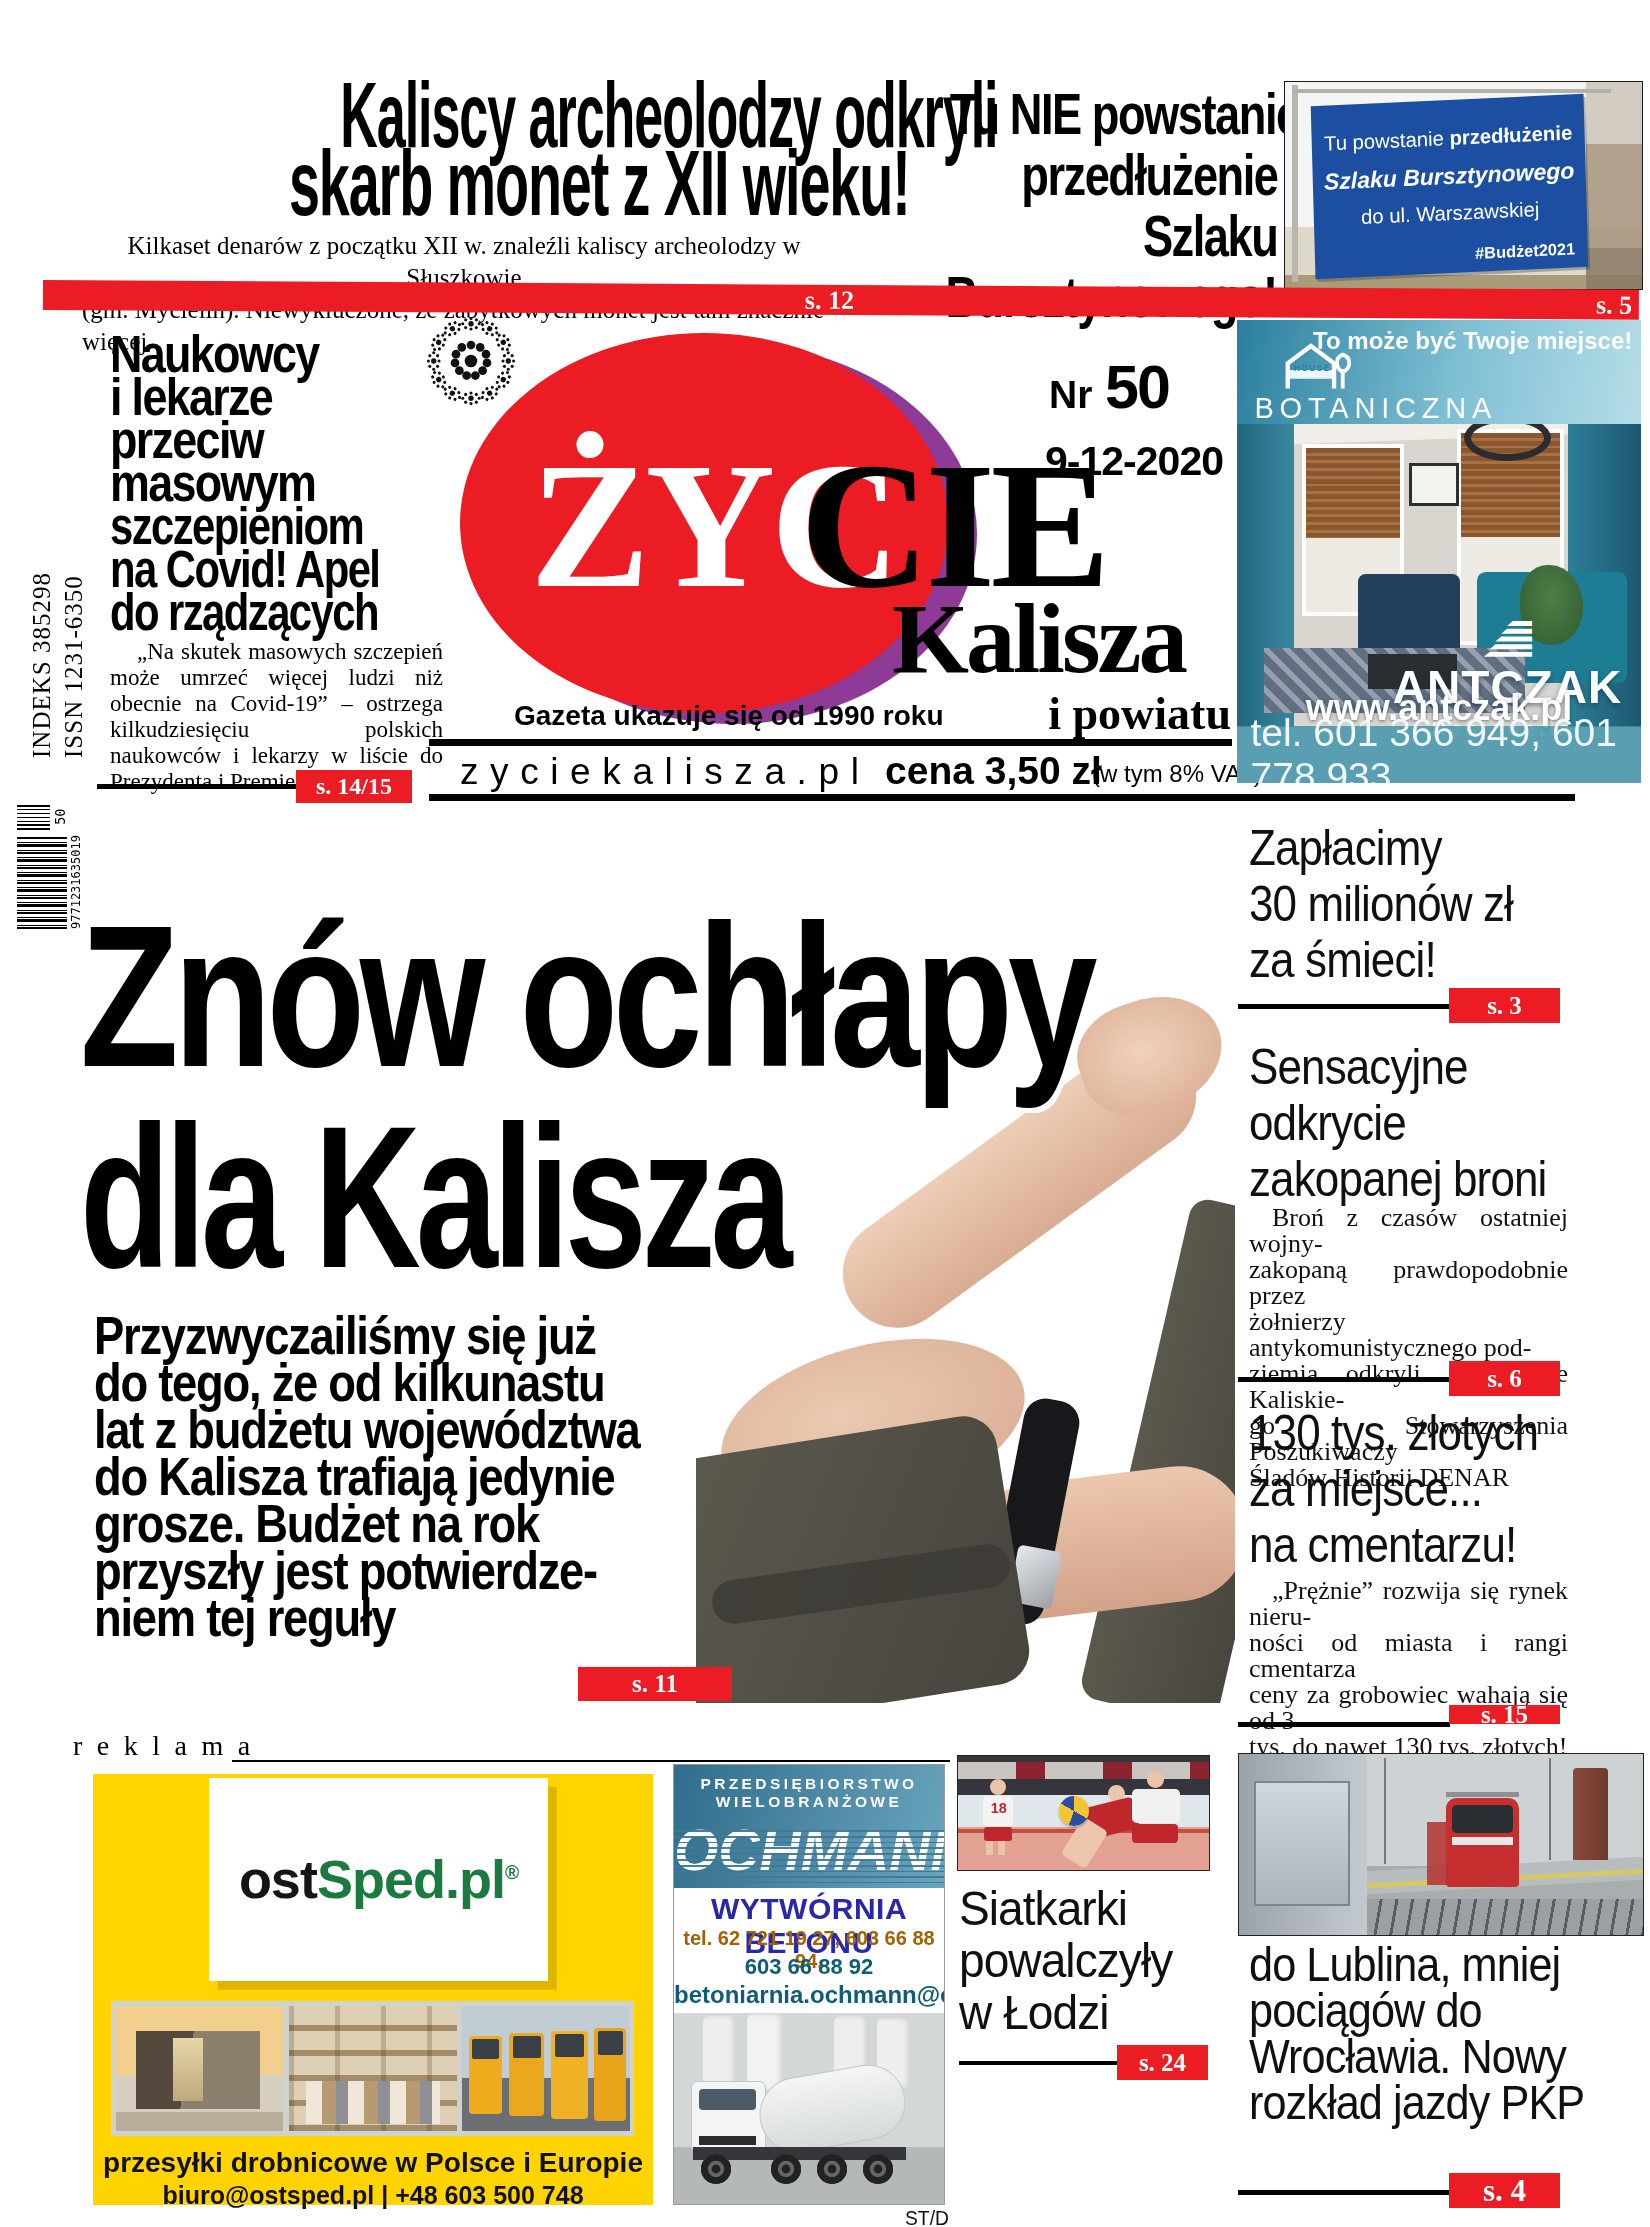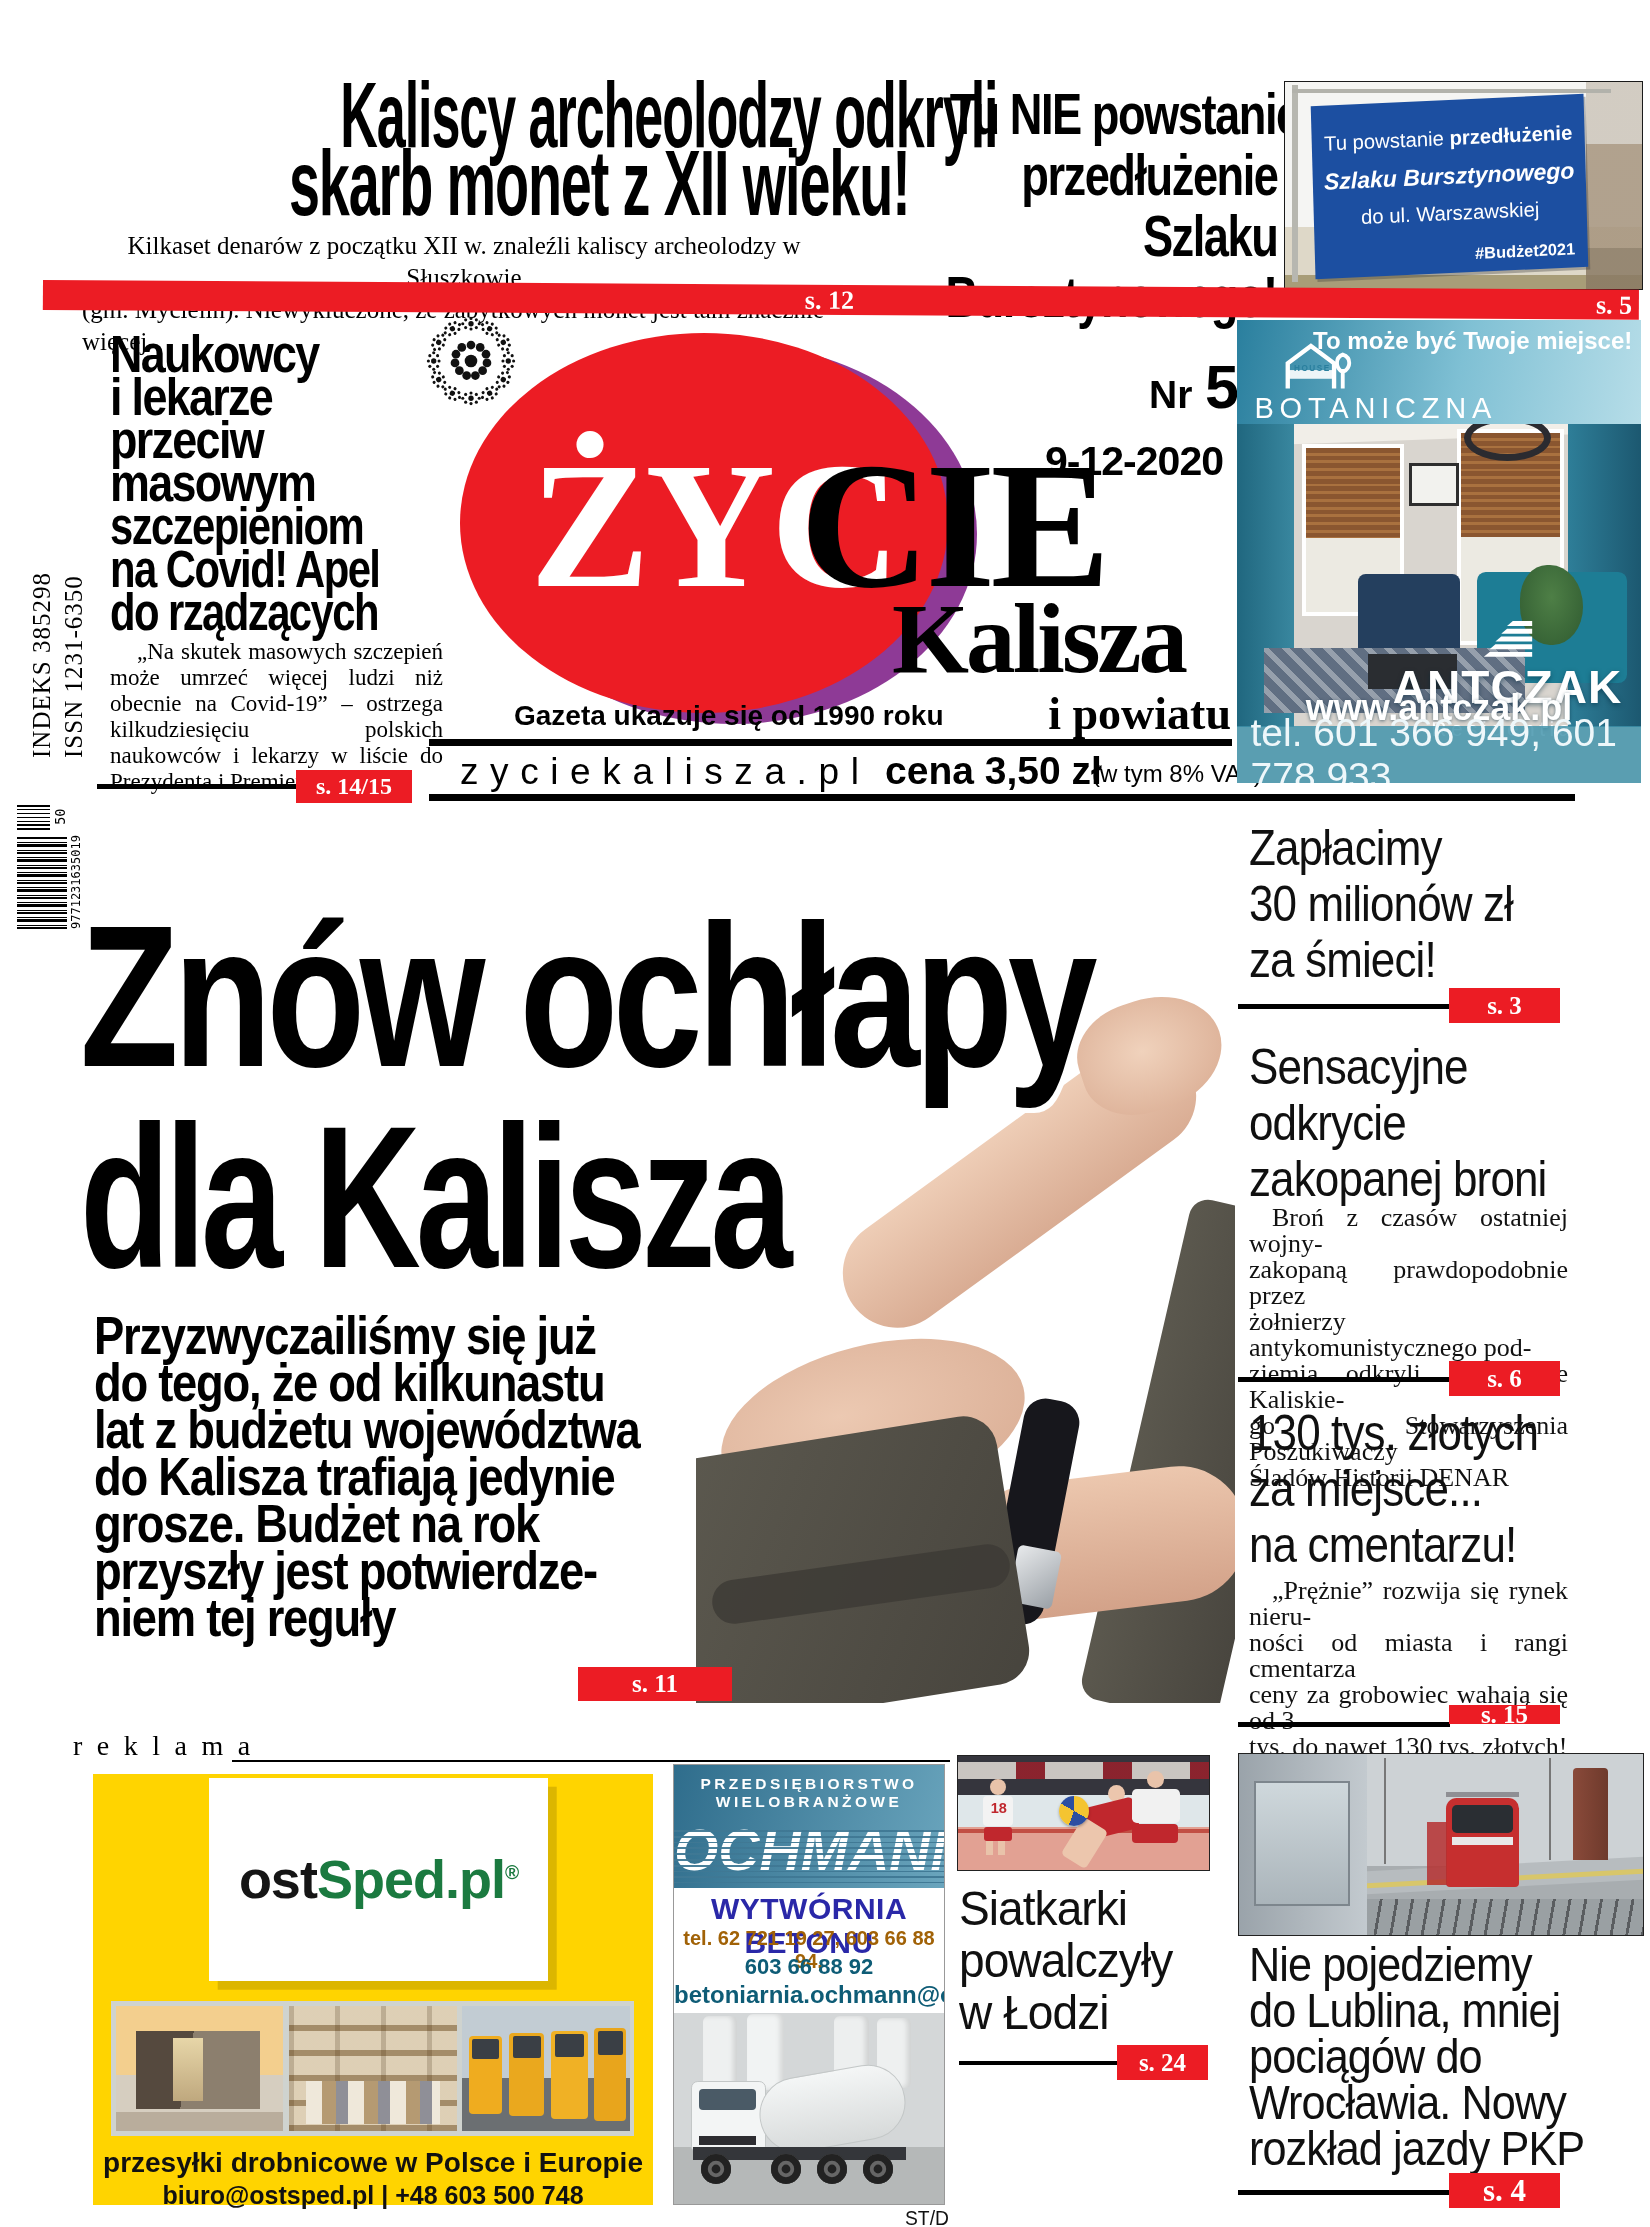--- a/index.html
+++ b/index.html
@@ -126,21 +126,21 @@
     </g>
   </svg>
 
   <div class="abs" style="left:489px;top:344px;width:488px;height:380px;border-radius:50%;background:#8e3a96;"></div>
   <div class="abs" style="left:460px;top:333px;width:488px;height:380px;border-radius:50%;background:#ec1c24;"></div>
 
   <div class="abs serif" style="left:530px;top:436px;font-size:180px;line-height:1;font-weight:bold;color:#fff;letter-spacing:-4.8px;z-index:3;">ŻYC</div>
   <div class="abs serif" style="left:800px;top:436px;font-size:180px;line-height:1;font-weight:bold;color:#000;letter-spacing:-4.8px;z-index:4;">CIE</div>
   <div class="abs serif" style="left:892px;top:589px;font-size:99px;line-height:1;font-weight:bold;color:#000;letter-spacing:-2.9px;z-index:5;">Kalisza</div>
 
-  <div class="abs" style="left:1076px;top:352px;width:193px;display:flex;justify-content:flex-end;align-items:baseline;gap:12.6px;">
+  <div class="abs" style="left:976px;top:352px;width:193px;display:flex;justify-content:flex-end;align-items:baseline;gap:12.6px;">
     <span style="font-size:39px;font-weight:bold;">Nr</span>
     <span style="font-size:61px;font-weight:bold;letter-spacing:-1.9px;">50</span>
   </div>
   <div class="abs" style="left:1030px;top:438px;width:193px;text-align:right;font-size:41px;font-weight:bold;letter-spacing:-1px;">9-12-2020</div>
 
   <div class="abs" style="left:514px;top:700px;font-size:28px;font-weight:bold;letter-spacing:0;">Gazeta ukazuje się od 1990 roku</div>
   <div class="abs serif" style="left:1040px;top:687px;width:191px;text-align:right;font-size:46px;font-weight:bold;">i powiatu</div>
 
   <div class="hline" style="left:429px;top:739px;width:803px;height:6.8px;"></div>
   <div class="abs" style="left:460px;top:751px;font-size:37px;letter-spacing:11.6px;">zyciekalisza.pl</div>
@@ -286,21 +286,20 @@
       <div style="position:absolute;left:0;top:-5.8px;width:73px;height:4.8px;background:#8f8f94;"></div>
     </div>
     <div class="abs" style="left:188px;top:68px;width:20.3px;height:63px;background:#b53030;opacity:.85;"></div>
     <div class="abs" style="left:334px;top:13.5px;width:35px;height:92px;background:linear-gradient(90deg,#8a4a3a,#6e3a2c);border-radius:3.9px 3.9px 0 0;"></div>
     <div class="abs" style="left:145px;top:3.9px;width:1.9px;height:106px;background:#777;"></div>
     <div class="abs" style="left:310px;top:3.9px;width:1.9px;height:102px;background:#777;"></div>
     <div class="abs" style="left:128px;top:145px;width:276px;height:36px;background:repeating-linear-gradient(100deg,#9aa0a3 0 12.6px,#5a5d60 12.6px 15.5px);"></div>
   </div>
 
   <div class="rh" style="left:1249px;top:1942px;">
-    <div style="line-height:46px;font-size:48px;"><span class="cx" style="--sx:.90;">Nie pojedziemy</span></div>
     <div style="line-height:46px;font-size:48px;"><span class="cx" style="--sx:.90;">do Lublina, mniej</span></div>
     <div style="line-height:46px;font-size:48px;"><span class="cx" style="--sx:.90;">pociągów do</span></div>
     <div style="line-height:46px;font-size:48px;"><span class="cx" style="--sx:.90;">Wrocławia. Nowy</span></div>
     <div style="line-height:46px;font-size:48px;"><span class="cx" style="--sx:.90;">rozkład jazdy PKP</span></div>
   </div>
   <div class="hline" style="left:1238px;top:2190px;width:212px;height:4.8px;"></div>
   <div class="badge" style="left:1449px;top:2173px;width:111px;height:35px;font-size:31px;">s. 4</div>
 
   <div class="abs serif" style="left:73px;top:1730px;font-size:28px;letter-spacing:14.5px;">reklama</div>
   <div class="hline" style="left:232px;top:1760px;width:718px;height:2.4px;"></div>

